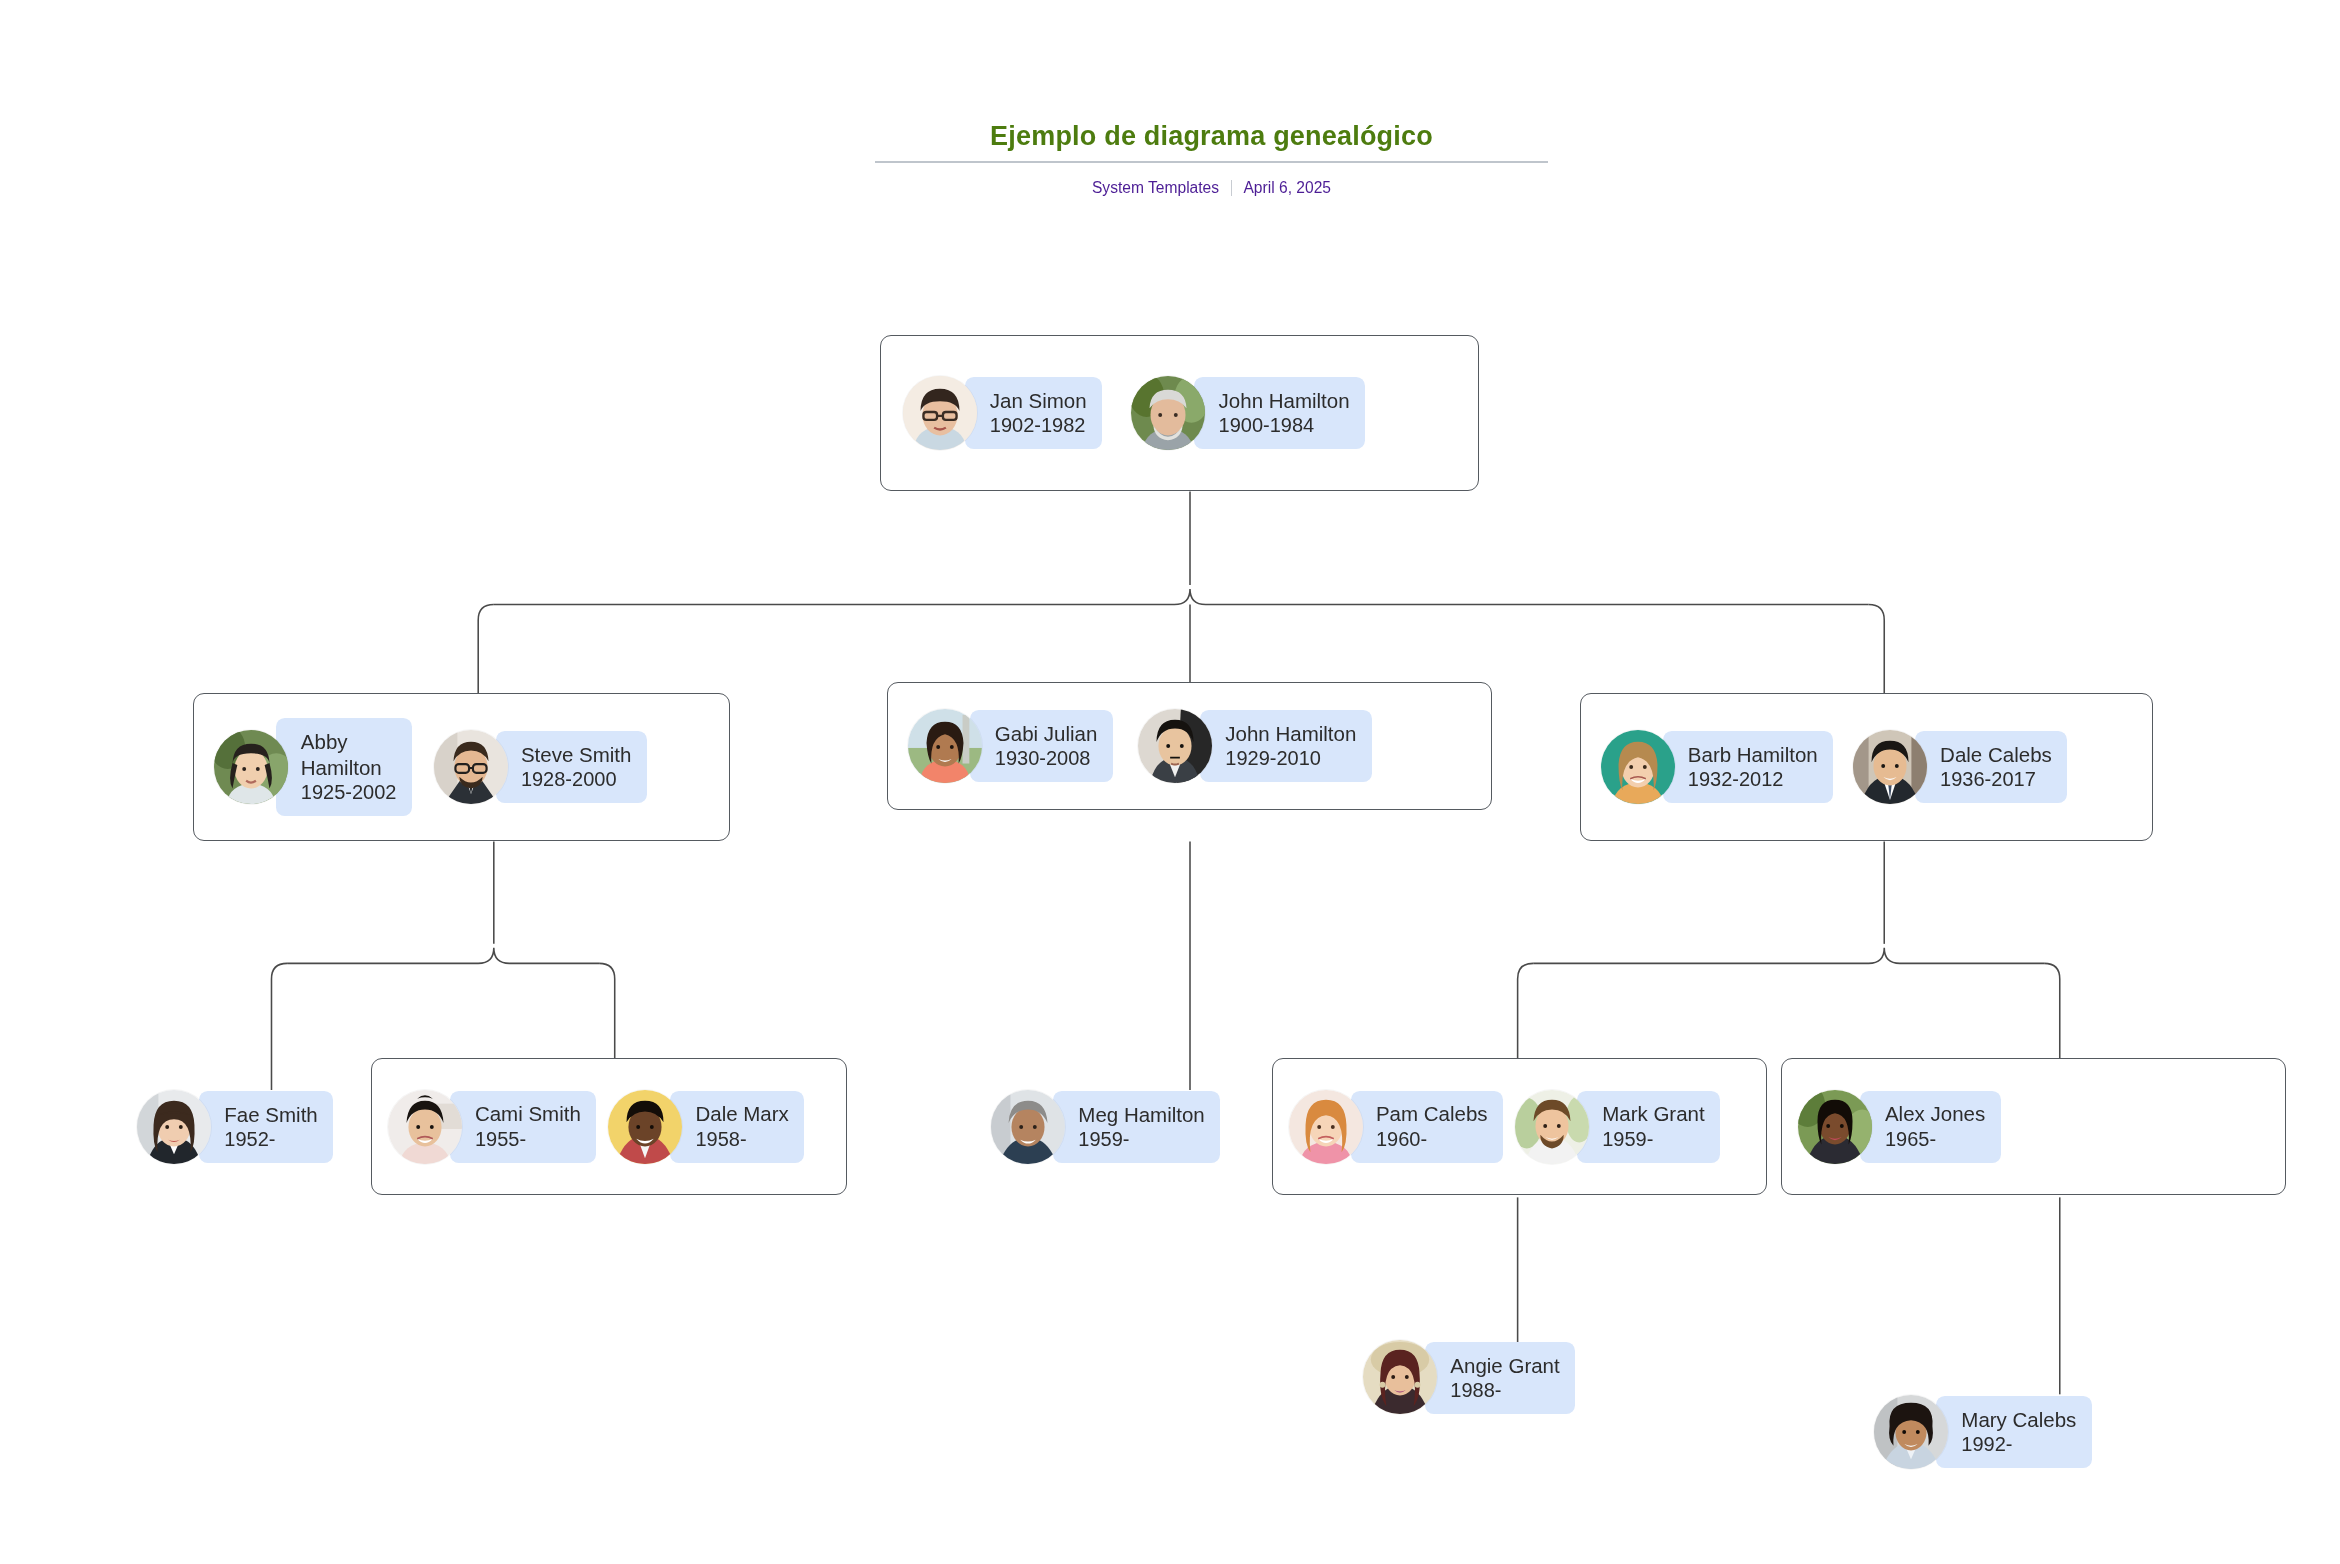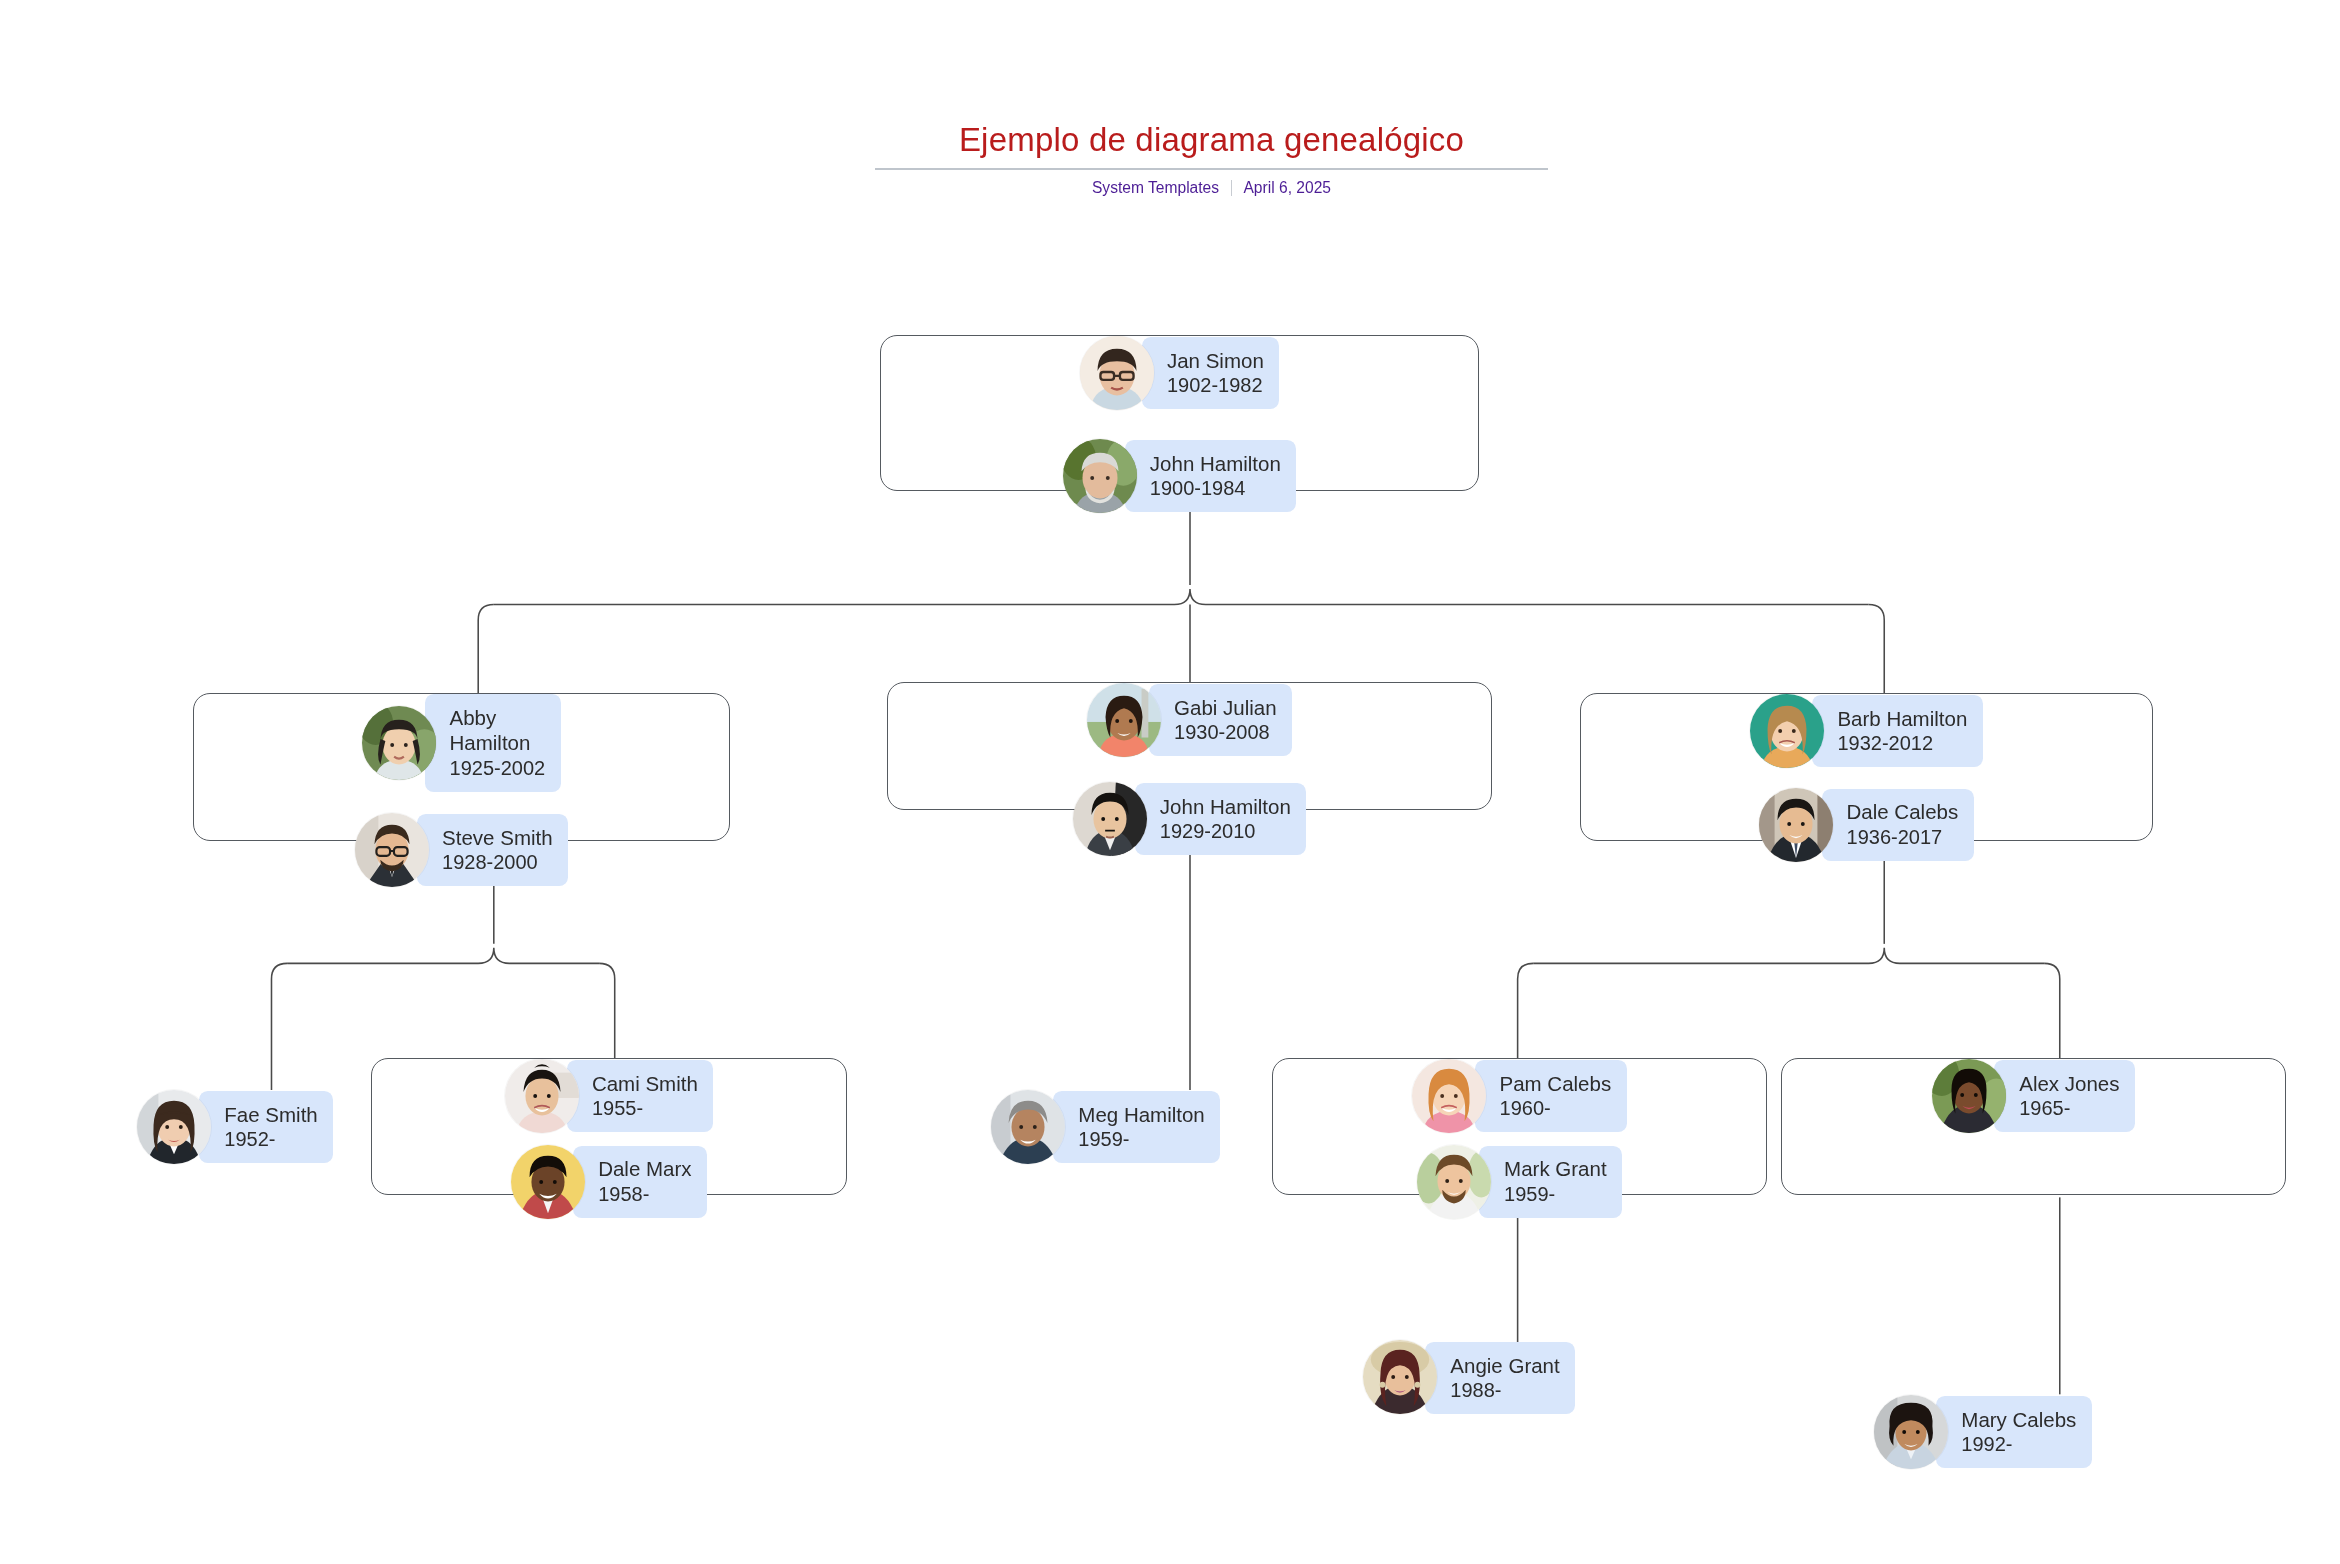--- a/index.html
+++ b/index.html
@@ -30,23 +30,23 @@
   #title-wrap {
     position: absolute;
     left: 875px;
     top: 122px;
     width: 673px;
     text-align: center;
     border-bottom: 2px solid #bfc5cc;
     padding-bottom: 9.8px;
   }
   #doc-title {
-    font-size: 33px;
-    font-weight: normal;
-    color: #b91c1c;
+    font-size: 27px;
+    font-weight: bold;
+    color: #4d7c0f;
     letter-spacing: 0.2px;
     line-height: 1.1;
   }
   #subtitle-row {
     position: absolute;
     left: 875px;
     top: 179px;
     width: 673px;
     display: flex;
     align-items: center;
@@ -75,25 +75,24 @@
     fill: none;
     stroke: #4a4a4a;
     stroke-width: 1.6;
   }
 
   
   .group-box {
     position: absolute;
     background: #ffffff;
     border: 1.6px solid #555a60;
-    border-radius: 17px;
+    border-radius: 11px;
     box-sizing: border-box;
     display: flex;
     align-items: center;
-    flex-direction: column;
   }
   .person {
     position: relative;
     display: flex;
     align-items: center;
     flex: none;
   }
   .person.loose {
     position: absolute;
   }

